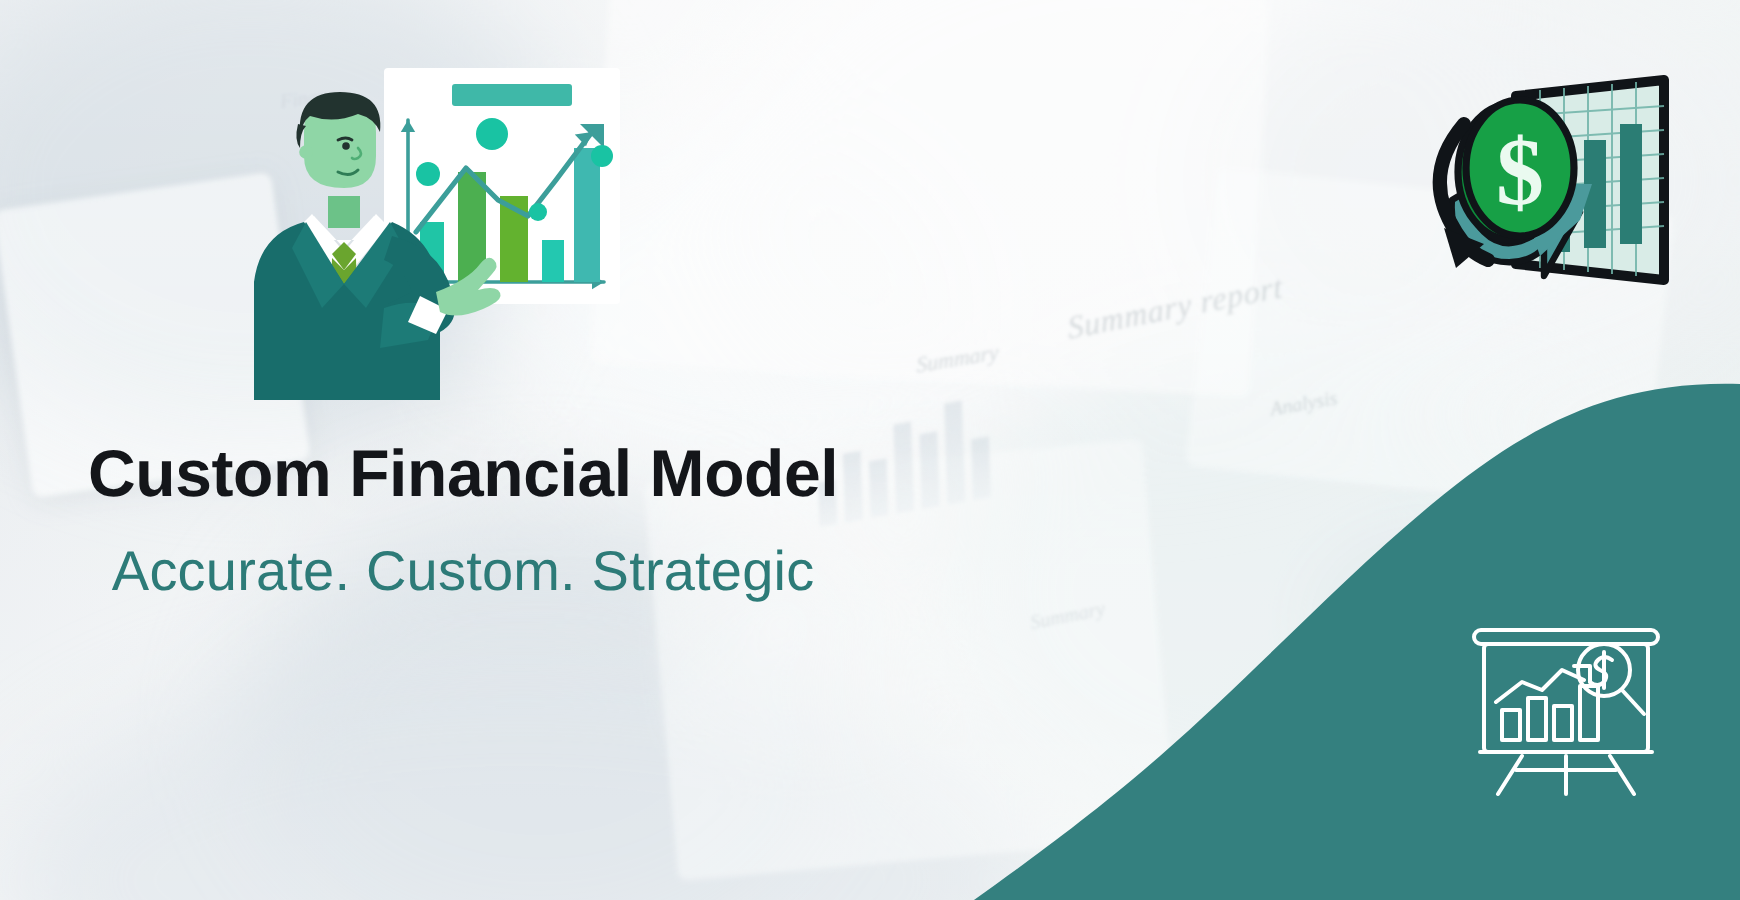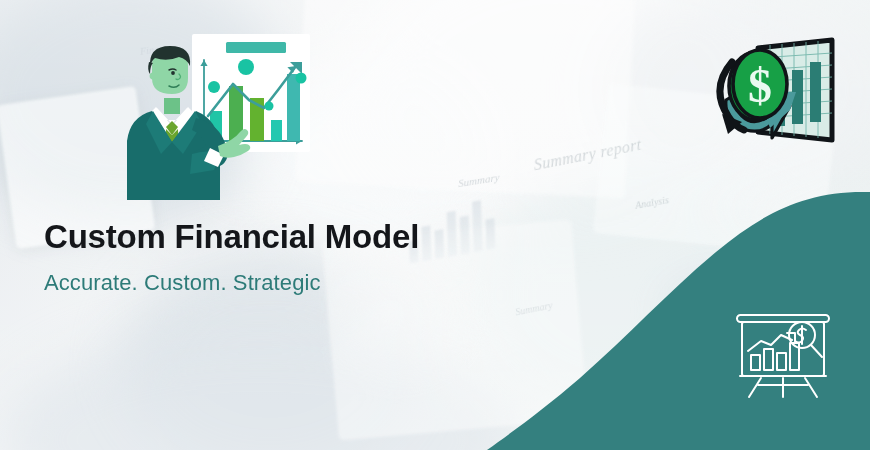--- a/index.html
+++ b/index.html
@@ -94,32 +94,32 @@
   }
   .bg-veil {
     position:absolute; inset:0;
     background:linear-gradient(180deg, rgba(255,255,255,.34) 0%, rgba(255,255,255,.12) 40%, rgba(255,255,255,.30) 100%);
   }
 
   
   .wave { position:absolute; right:0; bottom:0; width:870px; height:450px; }
 
   
-  .headings { position:absolute; left:44px; top:218px; }
+  .headings { position:absolute; left:44px; top:218px;text-align:center; }
   .title {
     font-size:33px;
     font-weight:700;
     color:#14161a;
     letter-spacing:-0.2px;
     line-height:1.18;
     white-space:nowrap;
   }
   .subtitle {
     margin-top:13px;
-    font-size:22px;
+    font-size:28px;
     font-weight:400;
     color:#2d7b78;
     letter-spacing:0.1px;
     white-space:nowrap;
   }
 
   
   .art-presenter { position:absolute; left:112px; top:28px;  width:205px; height:172px; }
   .art-coin      { position:absolute; left:712px; top:36px;  width:128px; height:112px; }
   .art-board     { position:absolute; left:731px; top:311px; width:104px; height:88px; }

